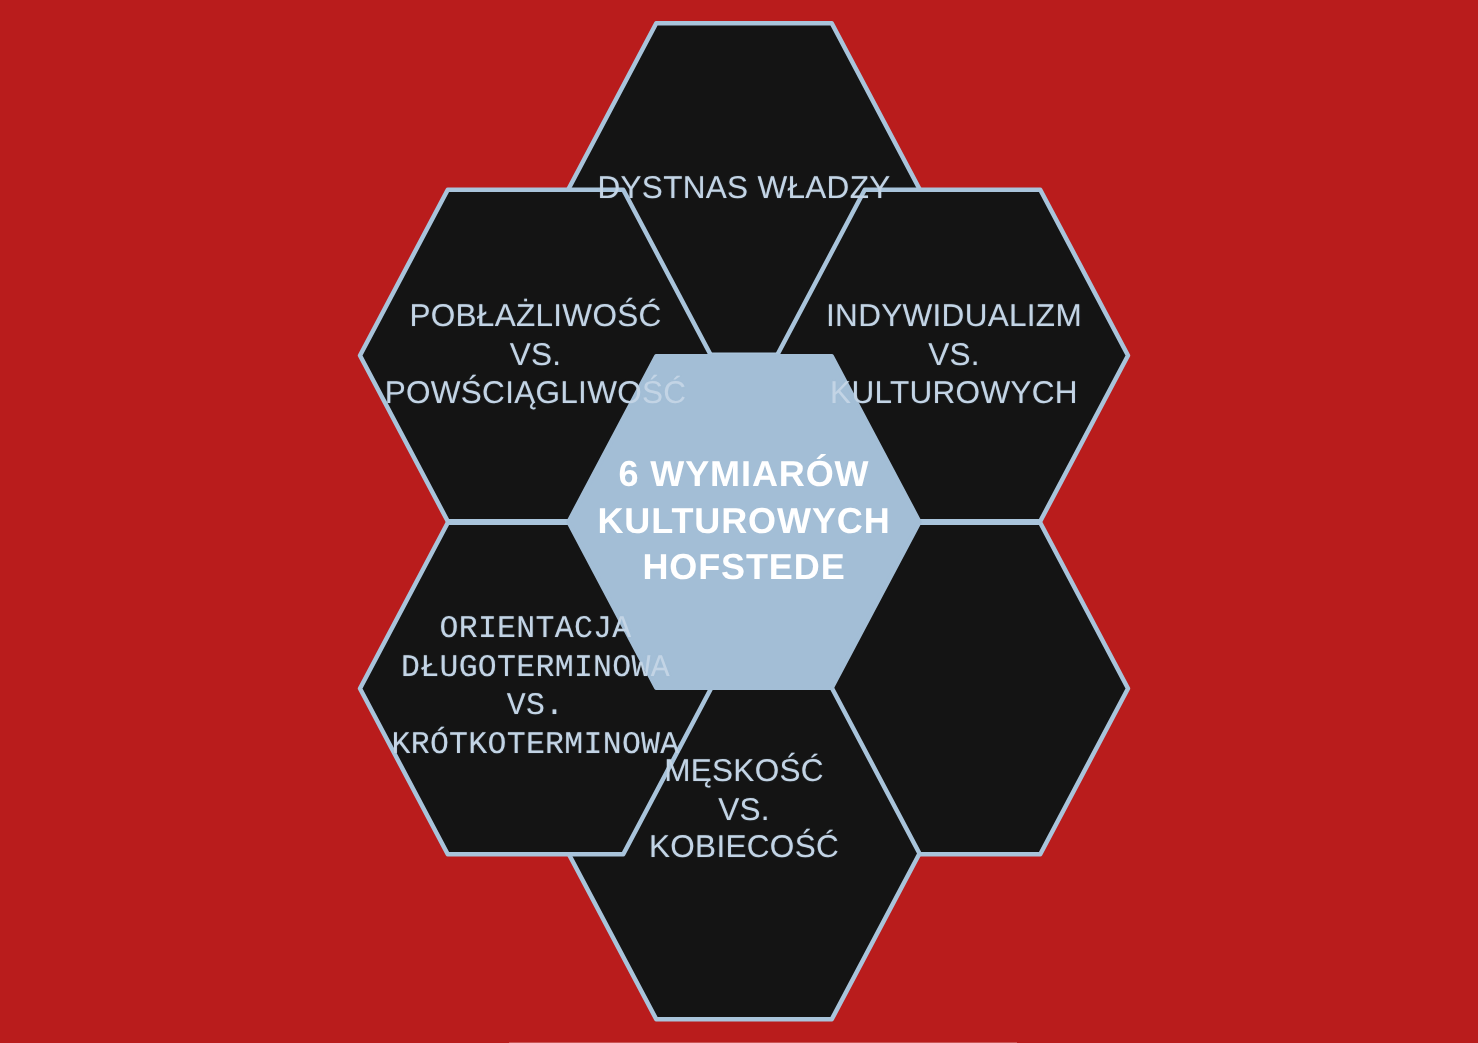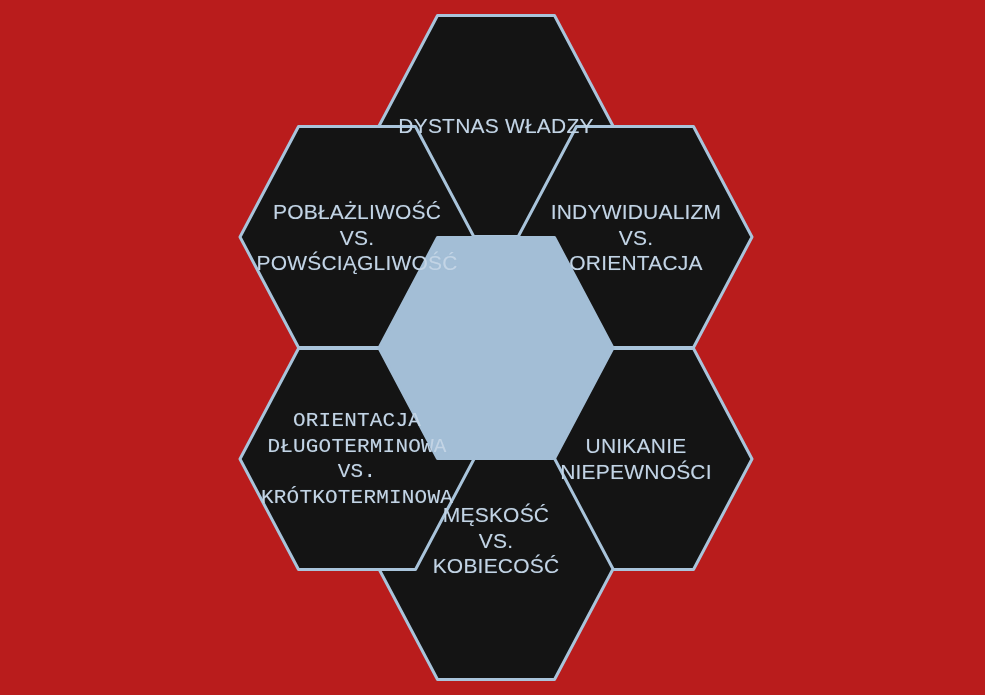--- a/index.html
+++ b/index.html
@@ -68,32 +68,33 @@
         <polygon points="240.0,459.0 298.5,348.5 415.5,348.5 474.0,459.0 415.5,569.5 298.5,569.5" fill="#141414" stroke="#a9c4db" stroke-width="3" stroke-linejoin="round"></polygon>
         <polygon points="240.0,237.0 298.5,126.5 415.5,126.5 474.0,237.0 415.5,347.5 298.5,347.5" fill="#141414" stroke="#a9c4db" stroke-width="3" stroke-linejoin="round"></polygon>
         <polygon points="379.0,348.0 437.5,237.5 554.5,237.5 613.0,348.0 554.5,458.5 437.5,458.5" fill="#a3bed6" stroke="#a3bed6" stroke-width="3" stroke-linejoin="round"></polygon>
       </g>
   </svg>
 
   <div class="hex-label outer" style="left:496px; top:126px;">DYSTNAS WŁADZY</div>
 
   <div class="hex-label outer" style="left:636px; top:237px;">INDYWIDUALIZM
 VS.
-ORIENTACJA</div>
+KULTUROWYCH</div>
 
-  <div class="hex-label outer" style="left:636px; top:459px;">UNIKANIE
-NIEPEWNOŚCI</div>
 
   <div class="hex-label outer" style="left:496px; top:540px;">MĘSKOŚĆ
 VS.
 KOBIECOŚĆ</div>
 
   <div class="hex-label outer" style="left:357px; top:459px;font-family:Liberation Mono, monospace;">ORIENTACJA
 DŁUGOTERMINOWA
 VS.
 KRÓTKOTERMINOWA</div>
 
   <div class="hex-label outer" style="left:357px; top:237px;">POBŁAŻLIWOŚĆ
 VS.
 POWŚCIĄGLIWOŚĆ</div>
 
+  <div class="hex-label center" style="left:496px; top:348px;">6 WYMIARÓW
+KULTUROWYCH
+HOFSTEDE</div>
 
 </div>
 
 </body></html>

